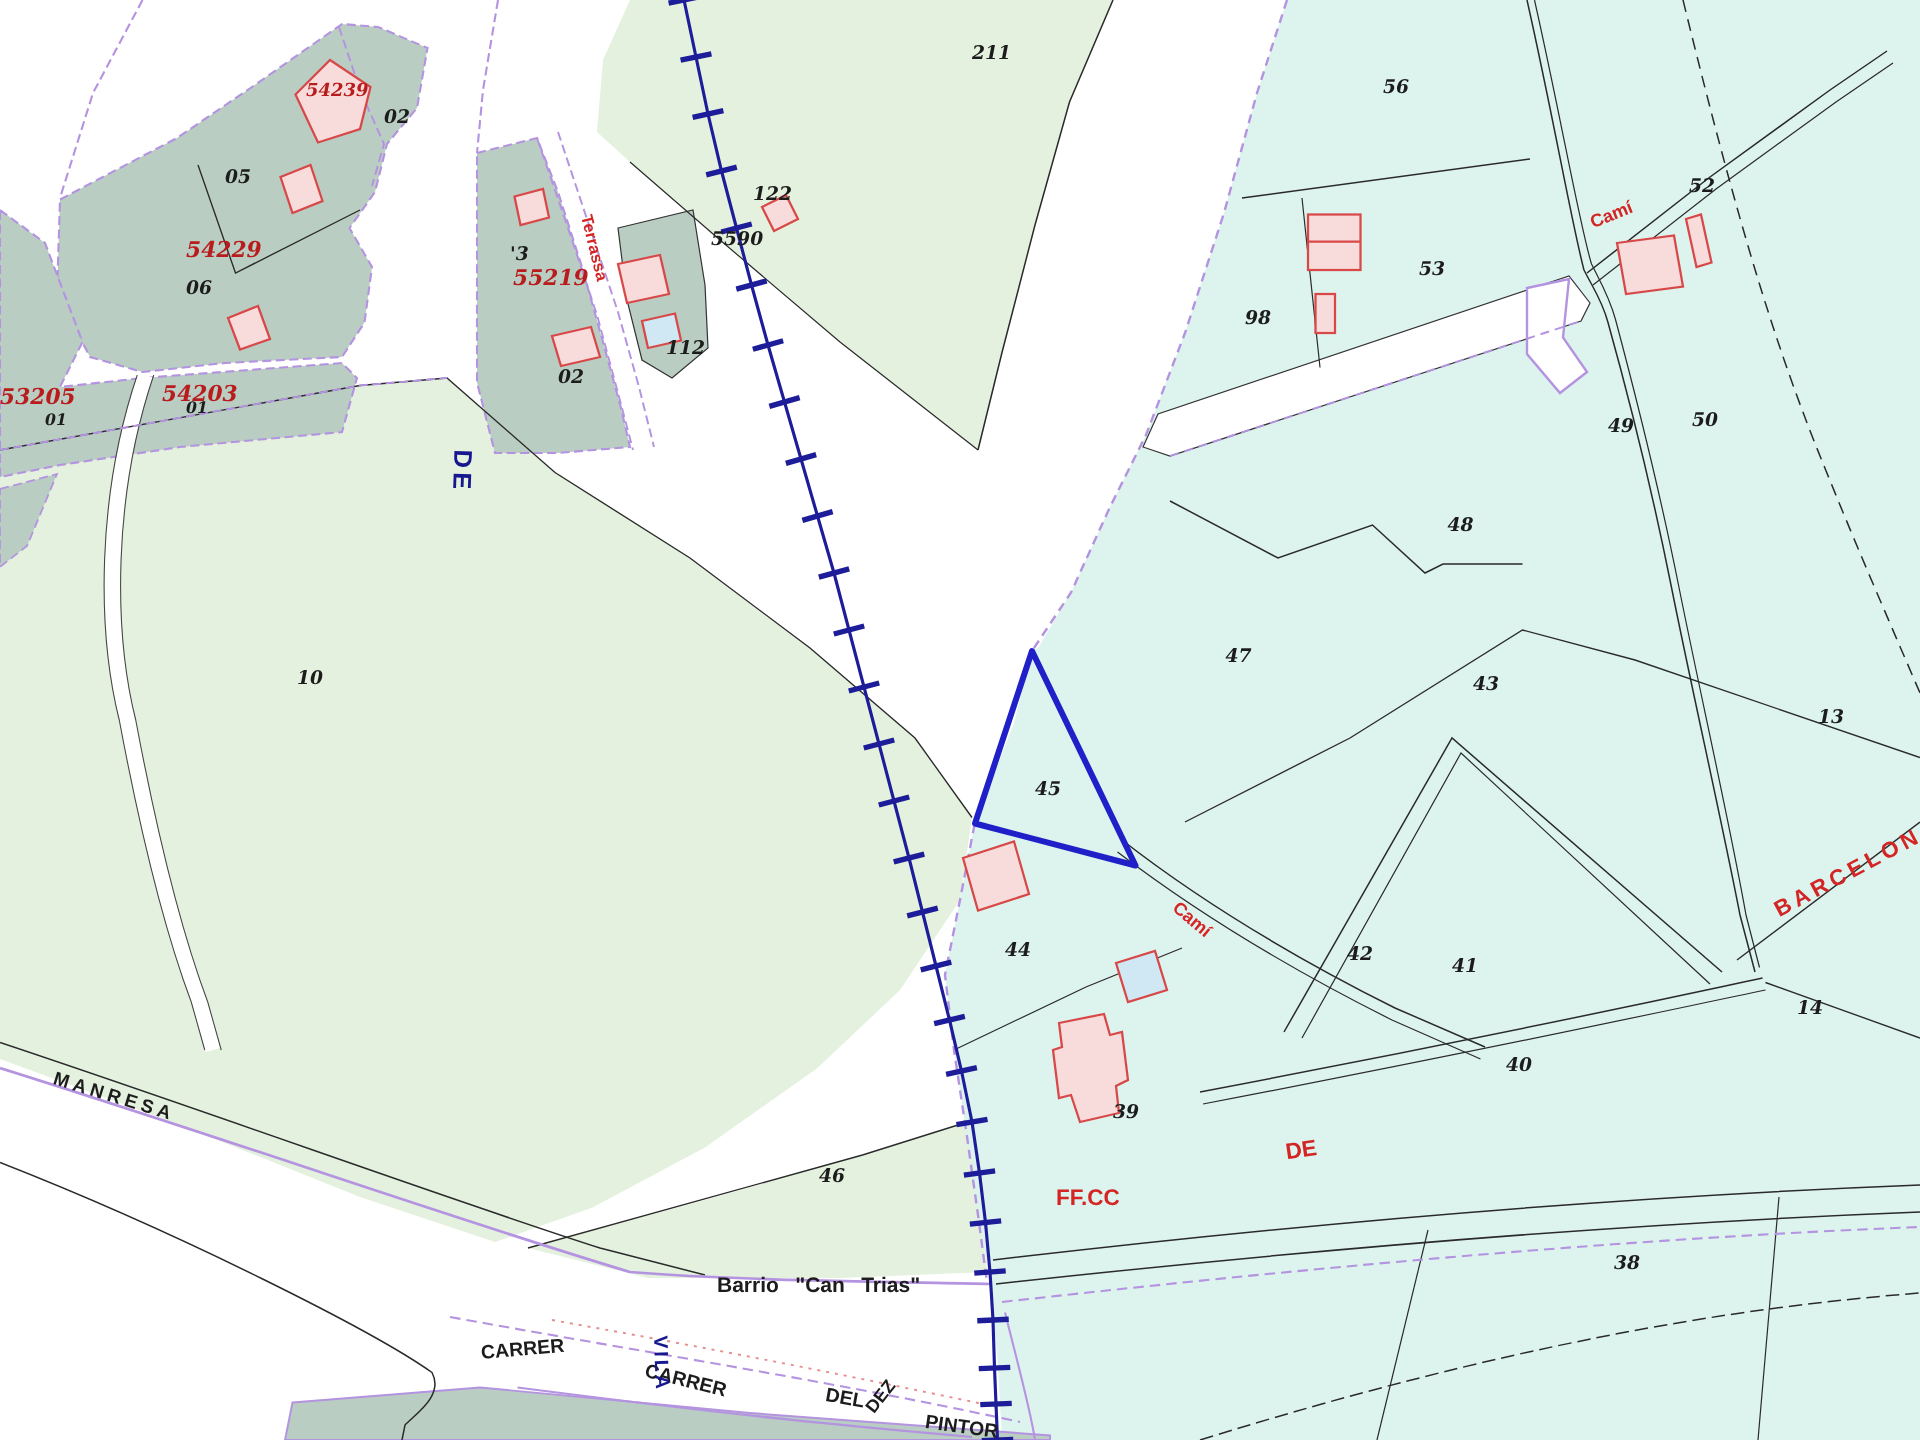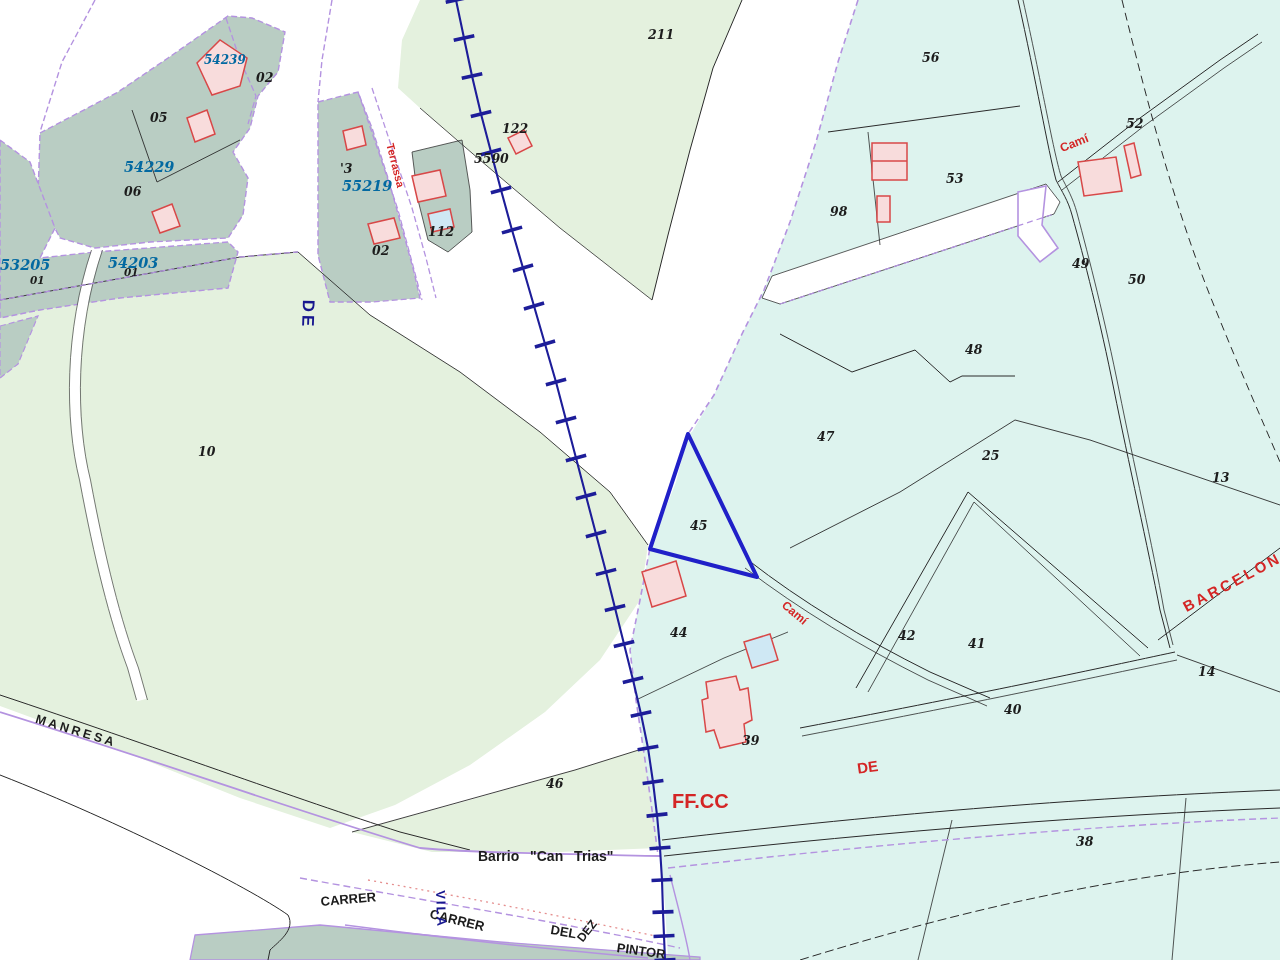--- a/index.html
+++ b/index.html
@@ -2,21 +2,21 @@
 <html><head>
 <meta charset="utf-8">
 <style>
   html,body{margin:0;padding:0;background:#fff;}
   #stage{position:relative;width:1280px;height:960px;overflow:hidden;background:#ffffff;
          font-family:"Liberation Sans",sans-serif;}
   #stage svg{position:absolute;left:0;top:0;}
   .lbl{position:absolute;white-space:nowrap;transform-origin:0 0;line-height:1;}
   .num{font:italic 700 12.5px "DejaVu Serif",serif;color:#1c1c1c;}
   .num-sm{font:italic 700 10.5px "DejaVu Serif",serif;color:#1c1c1c;}
-  .pnum{font:italic 700 14.5px "DejaVu Serif",serif;color:#0369a1;}
+  .pnum{font:italic 700 14.5px "DejaVu Serif",serif;color:#b91c1c;}
   .rtx{color:#d42525;font:700 12px "Liberation Sans",sans-serif;}
   .btx{color:#17178f;font:700 14px "Liberation Sans",sans-serif;}
   .blk{color:#1c1c1c;font:700 13px "Liberation Sans",sans-serif;}
 </style>
 </head>
 <body>
 
 <div id="stage">
 
 <svg width="1280" height="960" viewBox="0 0 1280 960">
@@ -158,33 +158,33 @@
   <div class="lbl pnum" style="left:342px;top:177px">55219</div>
   <div class="lbl pnum" style="left:0px;top:256px">53205</div>
   <div class="lbl pnum" style="left:108px;top:254px">54203</div>
   <div class="lbl num-sm" style="left:30px;top:274px">01</div>
   <div class="lbl num-sm" style="left:124px;top:266px">01</div>
   <div class="lbl num" style="left:256px;top:70px">02</div>
   <div class="lbl num" style="left:150px;top:110px">05</div>
   <div class="lbl num" style="left:124px;top:184px">06</div>
   <div class="lbl num" style="left:340px;top:161px">'3</div>
   <div class="lbl num" style="left:372px;top:243px">02</div>
-  <div class="lbl num" style="left:428px;top:224px">112</div>
+  <div class="lbl num" style="left:444px;top:224px">112</div>
   <div class="lbl num" style="left:502px;top:121px">122</div>
   <div class="lbl num" style="left:474px;top:151px">5590</div>
   <div class="lbl num" style="left:648px;top:27px">211</div>
   <div class="lbl num" style="left:922px;top:50px">56</div>
   <div class="lbl num" style="left:946px;top:171px">53</div>
   <div class="lbl num" style="left:830px;top:204px">98</div>
   <div class="lbl num" style="left:1126px;top:116px">52</div>
-  <div class="lbl num" style="left:1072px;top:256px">49</div>
+  <div class="lbl num" style="left:1072px;top:276px">49</div>
   <div class="lbl num" style="left:1128px;top:272px">50</div>
   <div class="lbl num" style="left:965px;top:342px">48</div>
   <div class="lbl num" style="left:817px;top:429px">47</div>
-  <div class="lbl num" style="left:982px;top:448px">25</div>
+  <div class="lbl num" style="left:982px;top:448px">43</div>
   <div class="lbl num" style="left:1212px;top:470px">13</div>
   <div class="lbl num" style="left:690px;top:518px">45</div>
   <div class="lbl num" style="left:670px;top:625px">44</div>
   <div class="lbl num" style="left:898px;top:628px">42</div>
   <div class="lbl num" style="left:968px;top:636px">41</div>
   <div class="lbl num" style="left:1198px;top:664px">14</div>
   <div class="lbl num" style="left:198px;top:444px">10</div>
   <div class="lbl num" style="left:1004px;top:702px">40</div>
   <div class="lbl num" style="left:742px;top:733px">39</div>
   <div class="lbl num" style="left:546px;top:776px">46</div>
@@ -196,17 +196,17 @@
   <div class="lbl blk" style="left:432px;top:906px;transform:rotate(14deg);font-weight:600">CARRER</div>
   <div class="lbl blk" style="left:552px;top:922px;transform:rotate(10deg);font-weight:600">DEL</div>
   <div class="lbl blk" style="left:574px;top:936px;transform:rotate(-52deg);font-weight:600;font-size:12px">DEZ</div>
   <div class="lbl blk" style="left:618px;top:940px;transform:rotate(8deg);font-weight:600">PINTOR</div>
   <div class="lbl btx" style="left:448px;top:890px;transform:rotate(88deg);font-size:13px;letter-spacing:2px">VILA</div>
   <div class="lbl btx" style="left:318px;top:300px;transform:rotate(92deg);font-size:17px;letter-spacing:3px">DE</div>
   <div class="lbl rtx" style="left:396px;top:142px;transform:rotate(76deg);font-size:11px">Terrassa</div>
   <div class="lbl rtx" style="left:1058px;top:142px;transform:rotate(-22deg)">Camí</div>
   <div class="lbl rtx" style="left:788px;top:598px;transform:rotate(40deg)">Camí</div>
   <div class="lbl rtx" style="left:1180px;top:600px;transform:rotate(-28deg);font-size:15px;letter-spacing:3px">BARCELONA</div>
-  <div class="lbl rtx" style="left:672px;top:790px;font-size:20px">FF.CC</div>
+  <div class="lbl rtx" style="left:704px;top:790px;font-size:15px">FF.CC</div>
   <div class="lbl rtx" style="left:856px;top:760px;transform:rotate(-8deg);font-size:15px">DE</div>
 </div>
 
 </div>
 
 </body></html>

